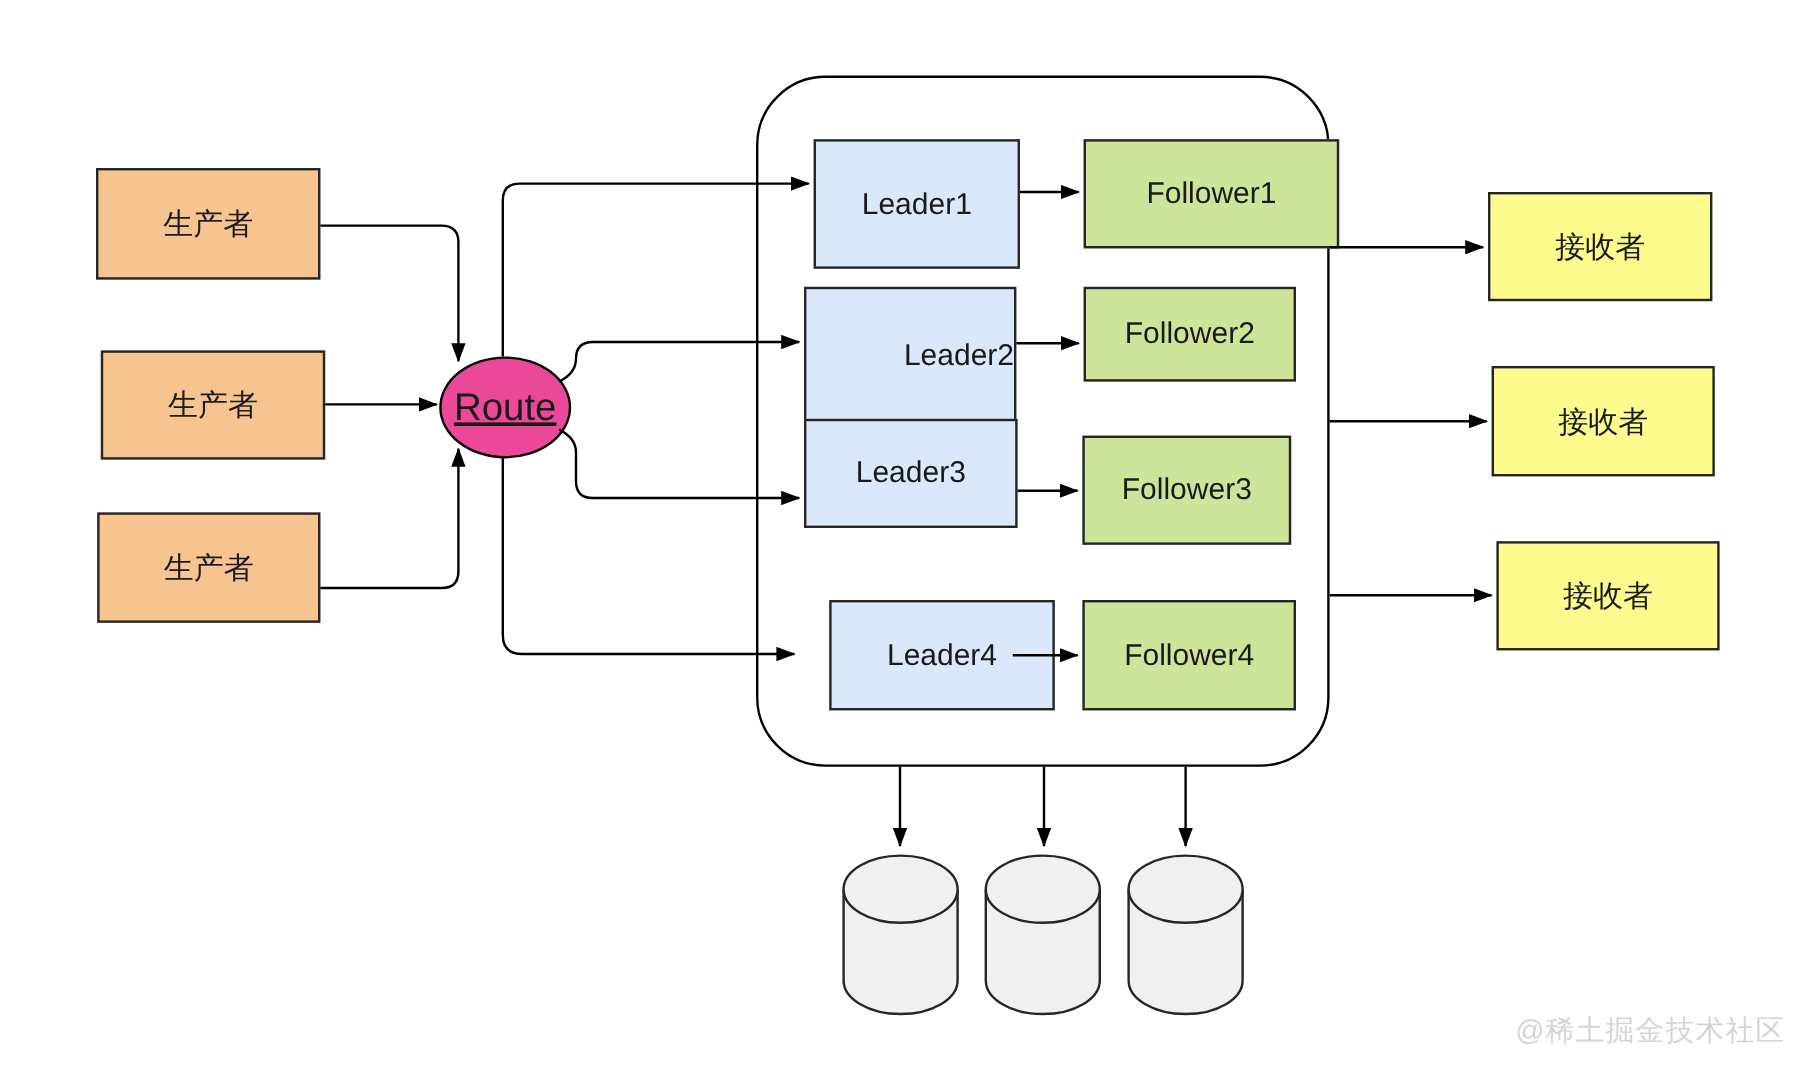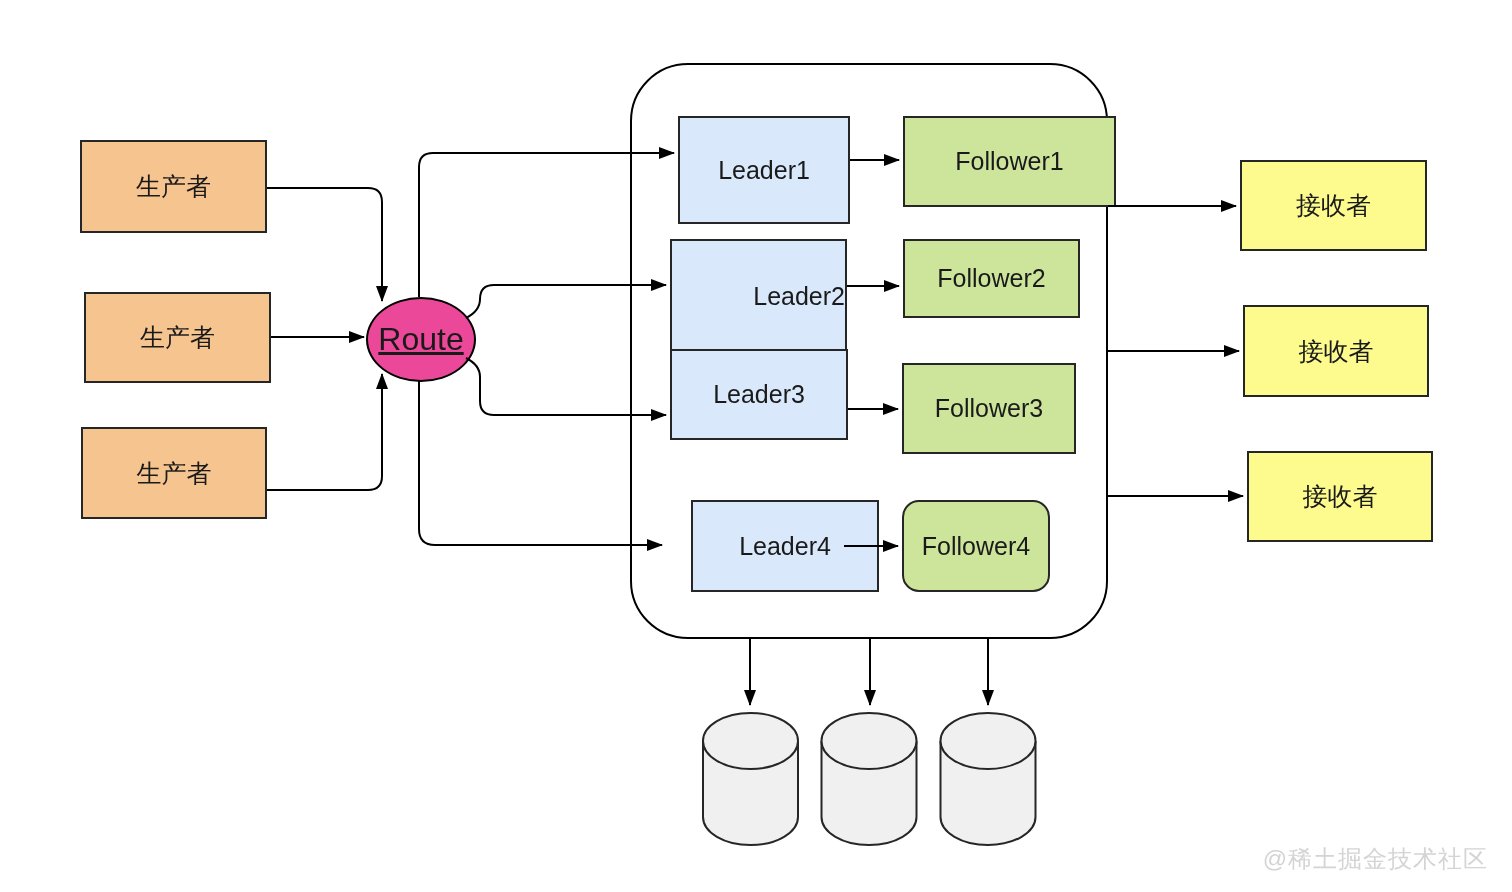--- a/index.html
+++ b/index.html
@@ -70,21 +70,21 @@
   .n-p3 { left: 81px;  top: 427px; width: 186px; height: 92px; }
   .n-route { left: 366px; top: 297px; width: 110px; height: 85px; }
   .n-cluster { left: 630px; top: 63px; width: 478px; height: 576px; }
   .n-l1 { left: 678px; top: 116px; width: 172px; height: 108px; }
   .n-l2 { left: 670px; top: 239px; width: 177px; height: 115px; justify-content: flex-end; }
   .n-l3 { left: 670px; top: 349px; width: 178px; height: 91px; }
   .n-l4 { left: 643px; top: 500px; width: 188px; height: 92px; margin-left: 48px; }
   .n-f1 { left: 903px; top: 116px; width: 213px; height: 91px; }
   .n-f2 { left: 903px; top: 239px; width: 177px; height: 79px; }
   .n-f3 { left: 902px; top: 363px; width: 174px; height: 91px; }
-  .n-f4 { left: 902px; top: 500px; width: 148px; height: 92px; border-radius: 17px; }
+  .n-f4 { left: 902px; top: 500px; width: 178px; height: 92px; }
   .n-r1 { left: 1240px; top: 160px; width: 187px; height: 91px; }
   .n-r2 { left: 1243px; top: 305px; width: 186px; height: 92px; }
   .n-r3 { left: 1247px; top: 451px; width: 186px; height: 91px; }
   .watermark {
     position: absolute;
     right: 24px;
     top: 843px;
     font-size: 24px;
     color: var(--watermark-color, #d4d4d4);
     z-index: 4;

